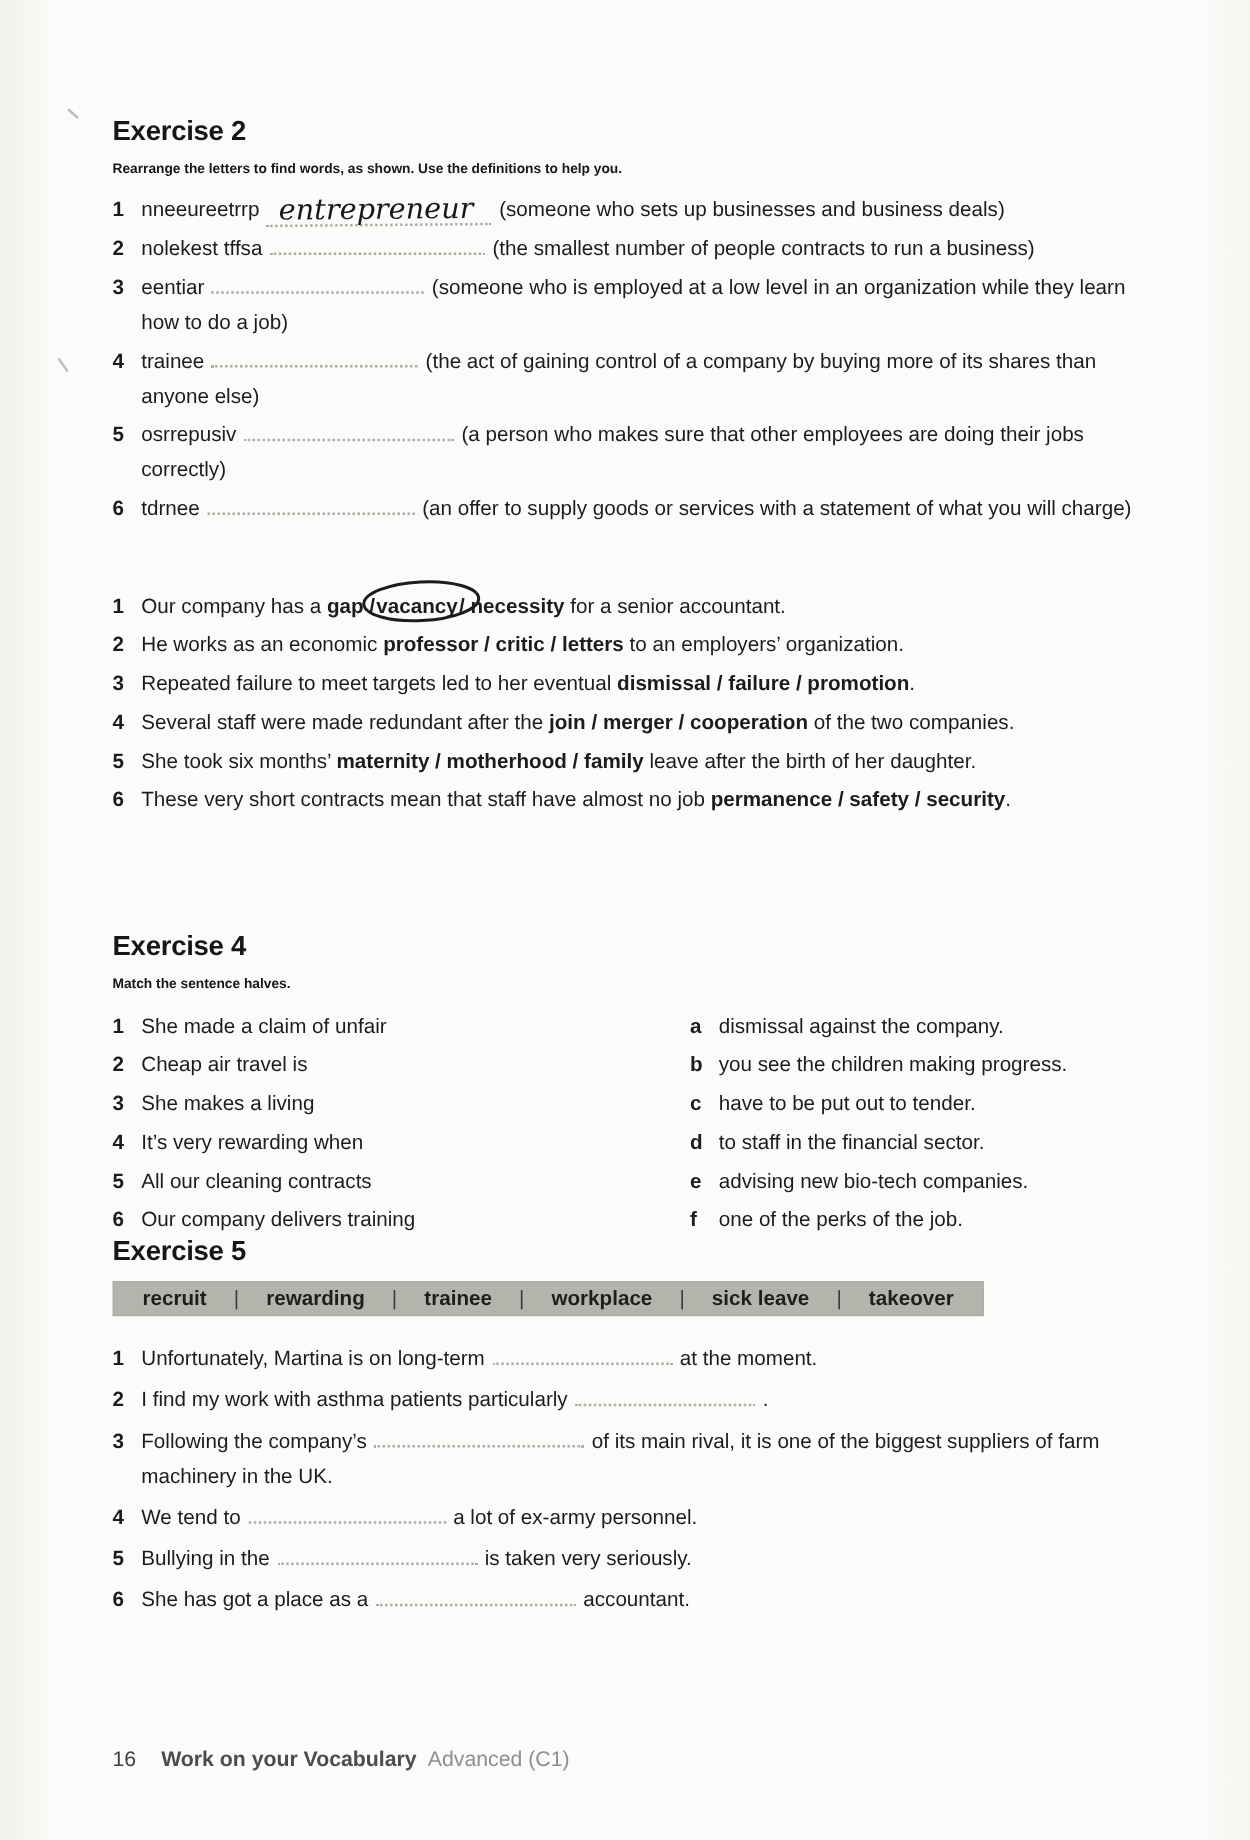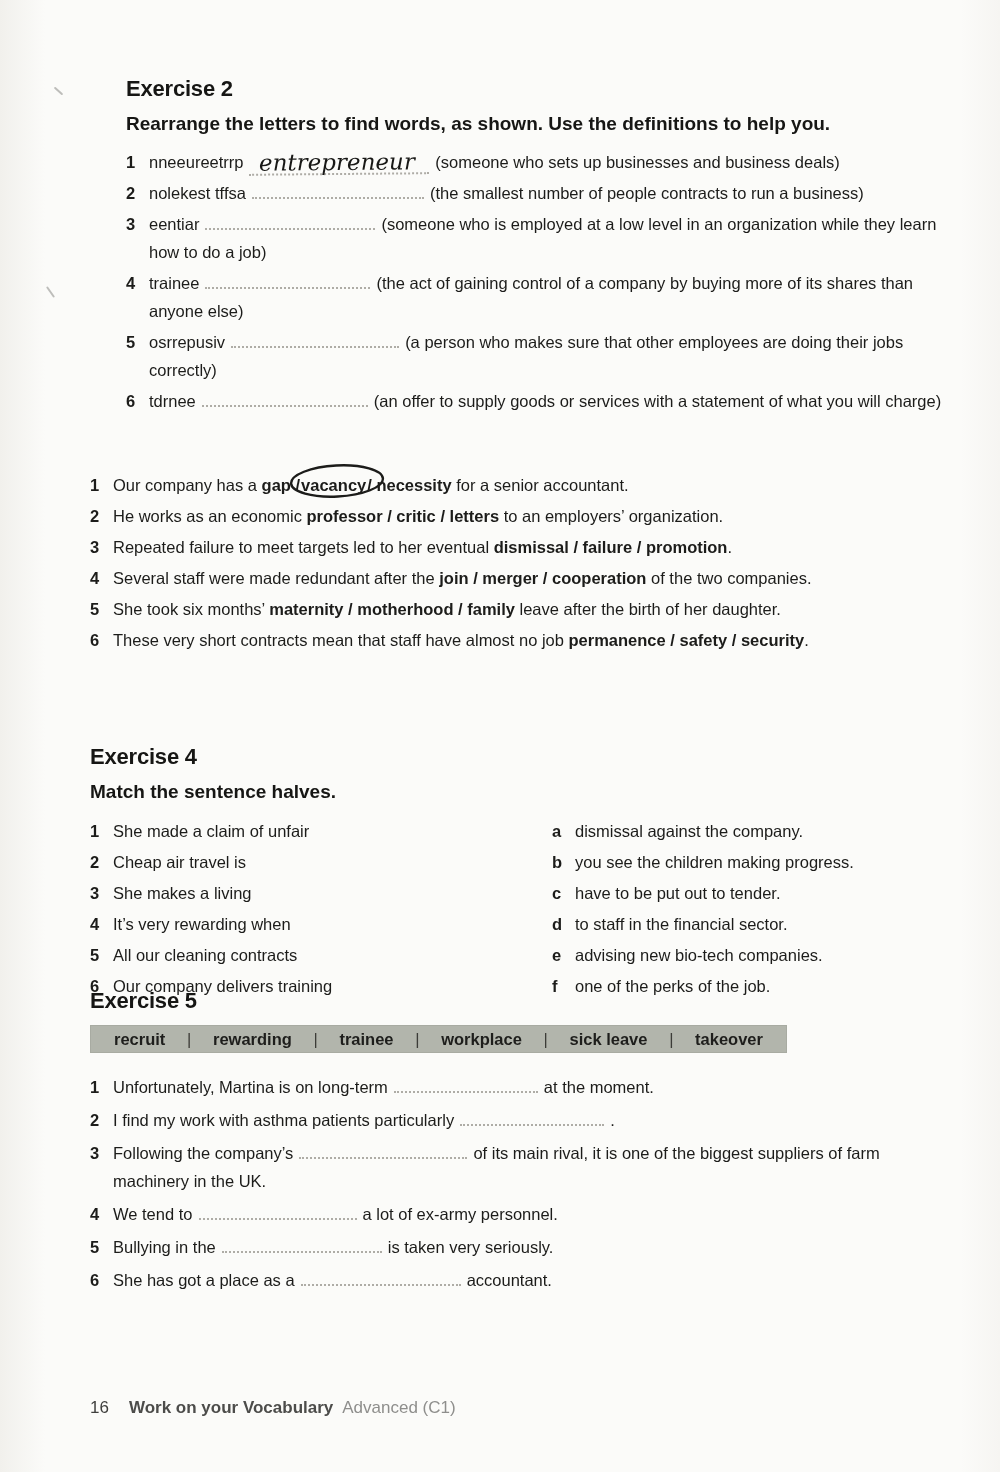--- a/index.html
+++ b/index.html
@@ -10,21 +10,21 @@
     color:#1c1c1a;
     position:relative;
     overflow:hidden;
   }
   .page {
     position:absolute; inset:0;
     background:linear-gradient(90deg,#f1f0ec 0px,#fbfbf9 45px,#fbfbf9 960px,#f6f5f2 1000px);
   }
   .section { position:absolute; left:90px; width:822px; }
   h2.exh { font-size:22px; font-weight:bold; letter-spacing:-0.2px; margin-bottom:11px; color:#161614; }
-  .instr { font-size:19px; font-weight:bold; margin-bottom:13px; color:#161614; }
+  .instr { font-size:11px; font-weight:bold; margin-bottom:13px; color:#161614; }
   .item { display:flex; font-size:16.5px; line-height:28px; margin-bottom:3px; }
   .item .num { width:23px; flex-shrink:0; font-weight:bold; }
   .item .itext { flex:1; }
   .gapline {
     display:inline-block; width:158px; height:1px;
     border-bottom:2px dotted #aeaca6; margin:0 6px; vertical-align:baseline;
   }
   .gap-answer {
     display:inline-block; border-bottom:2px dotted #aeaca6;
     font-family:"DejaVu Serif", serif; font-style:italic;
@@ -57,21 +57,21 @@
   .pm1 { left:53px; top:90px; width:11px; height:2px; transform:rotate(42deg); }
   .pm2 { left:44px; top:291px; width:13px; height:2px; transform:rotate(55deg); }
 </style>
 </head>
 <body>
 
 <div class="page">
   <div class="pencil-mark pm1"></div>
   <div class="pencil-mark pm2"></div>
 
-  <div class="section ex2" style="top:76px;margin-left:36px;">
+  <div class="section ex2" style="top:92px;">
     <h2 class="exh">Exercise 2</h2>
     <div class="instr">Rearrange the letters to find words, as shown. Use the definitions to help you.</div>
 
     <div class="item">
       <span class="num">1</span>
       <span class="itext"><span>nneeureetrrp</span><span class="gap-answer">entrepreneur</span><span>(someone who sets up businesses and business deals)</span></span>
     </div>
     <div class="item">
       <span class="num">2</span>
       <span class="itext"><span>nolekest tffsa</span><span class="gapline" style="width:172px;"></span><span>(the smallest number of people contracts to run a business)</span></span>

